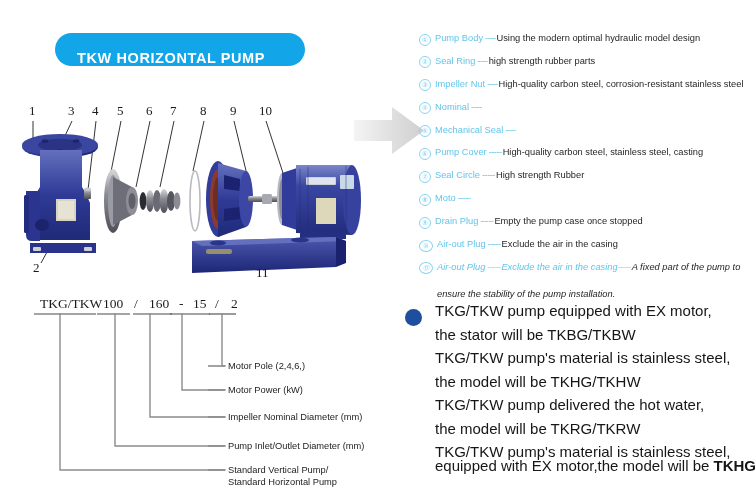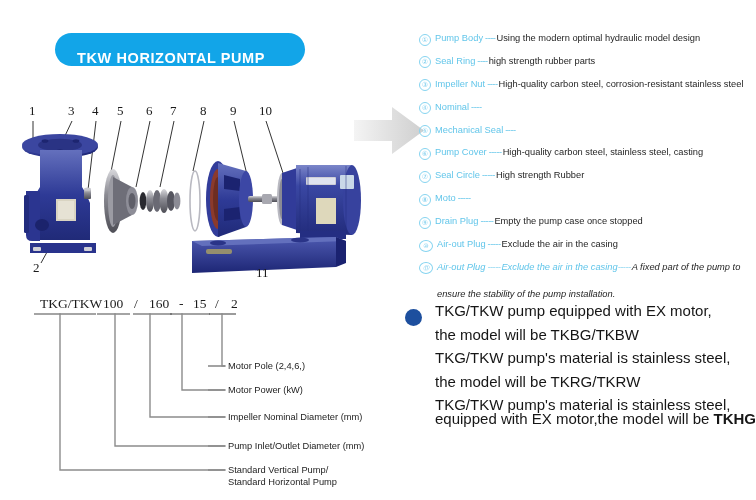--- a/index.html
+++ b/index.html
@@ -420,21 +420,23 @@
         <text class="leader-label" x="216" y="181">Standard Vertical  Pump/</text>
         <text class="leader-label" x="216" y="193">Standard  Horizontal Pump</text>
       </g>
     </svg>
   </div>
 
   <div id="model-variants">
     <div class="bullet"></div>
     <div class="lines">
       <div class="variant-line">TKG/TKW pump equipped with EX motor,</div>
-      <div class="variant-line">the model will be TKBG/TKBW</div>
+      <div class="variant-line">the stator will be TKBG/TKBW</div>
       <div class="variant-line">TKG/TKW pump's material is stainless steel,</div>
+      <div class="variant-line">the model will be TKHG/TKHW</div>
+      <div class="variant-line">TKG/TKW pump delivered the hot water,</div>
       <div class="variant-line">the model will be TKRG/TKRW</div>
       <div class="variant-line tight">TKG/TKW pump's material is stainless steel,</div>
       <div class="variant-line"><span>equipped with EX motor,the model will be </span><span class="bold">TKHGB/TKHWB</span></div>
     </div>
   </div>
 
 </div>
 
 </body></html>

